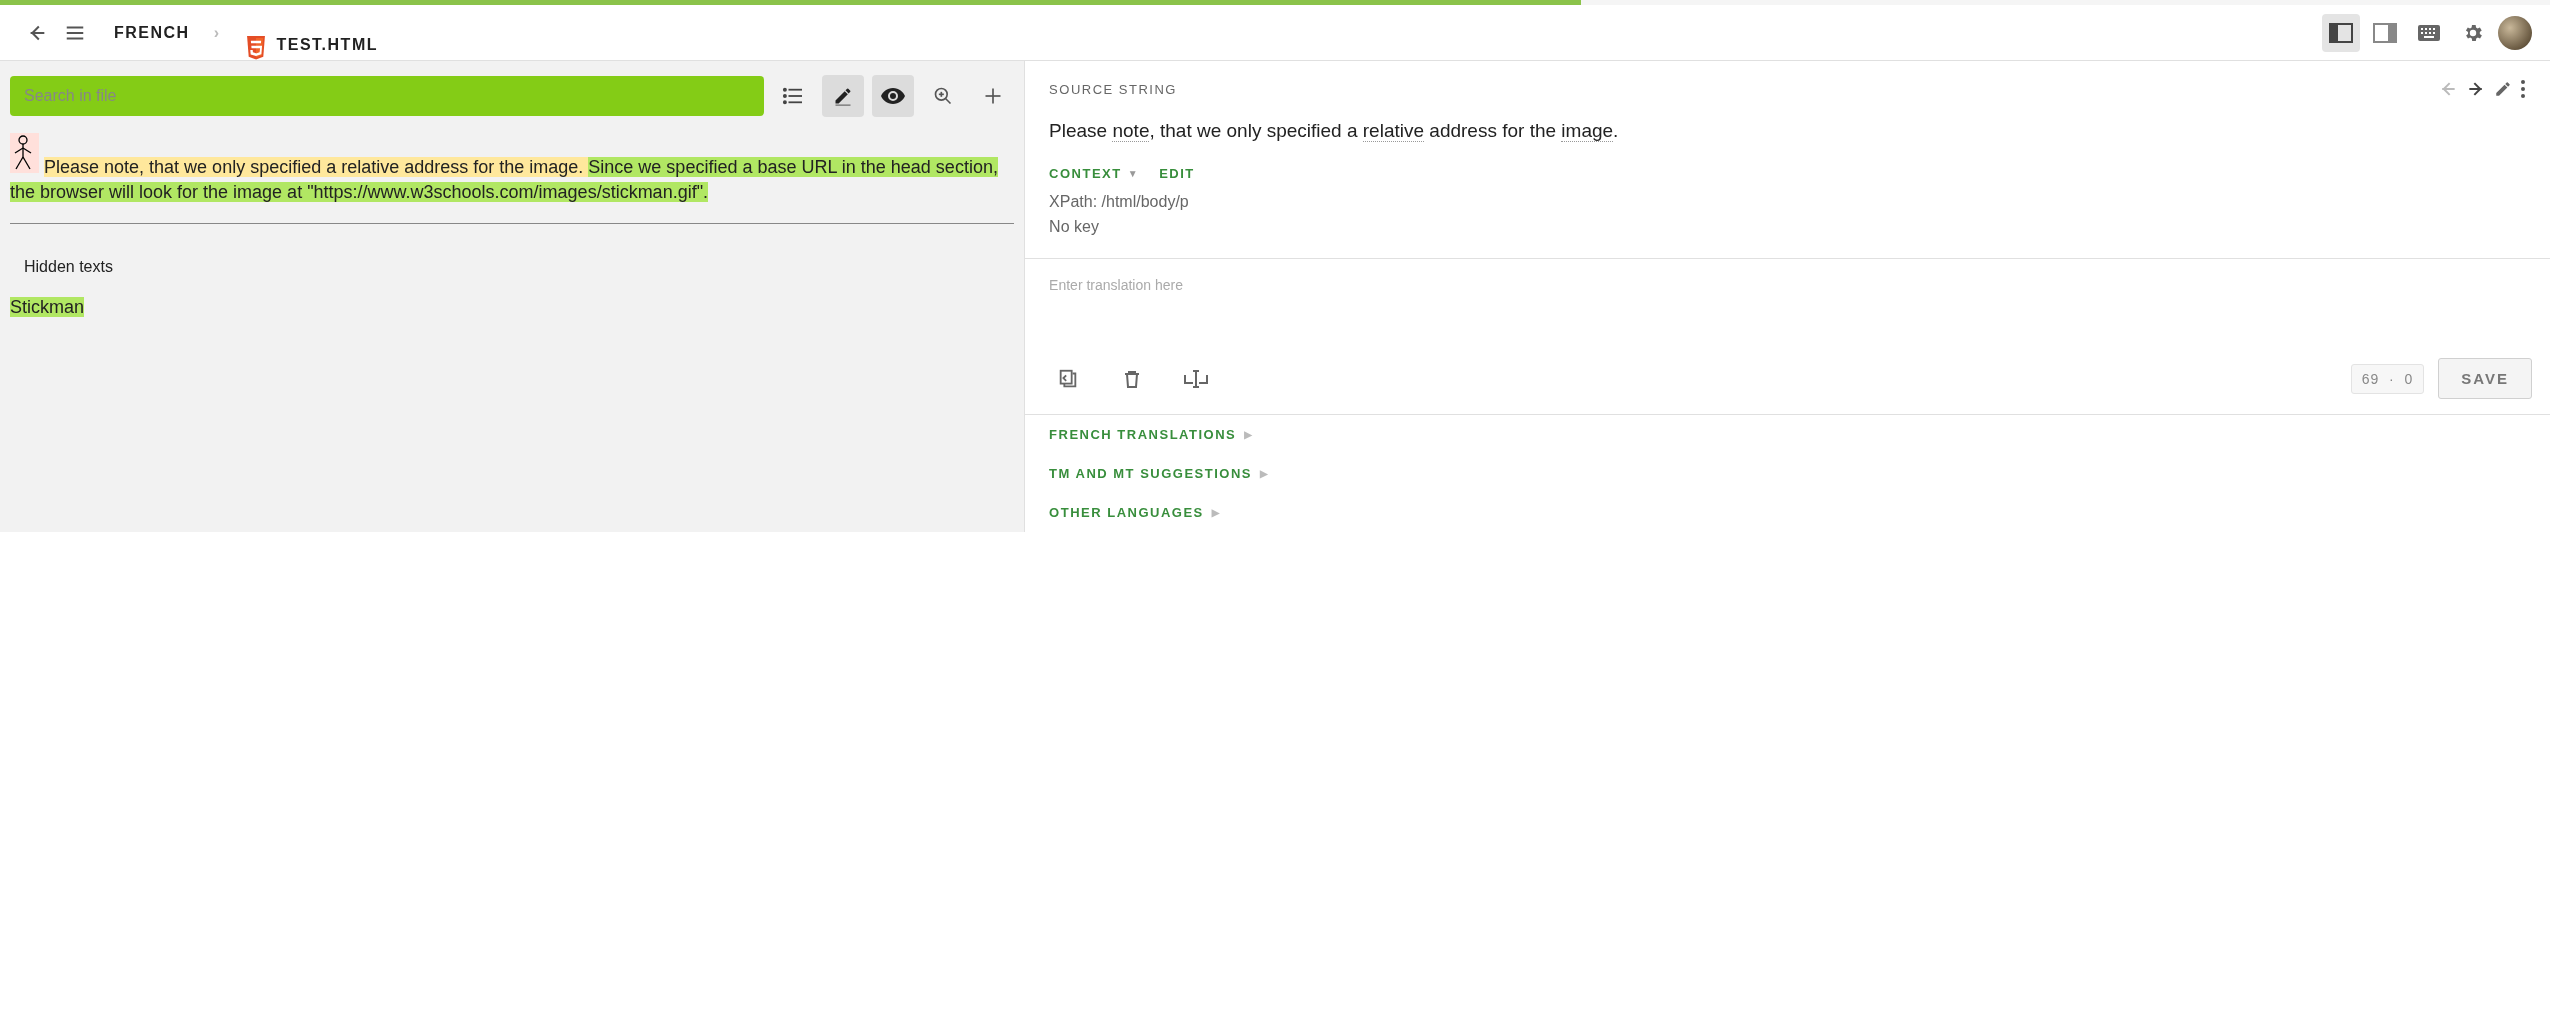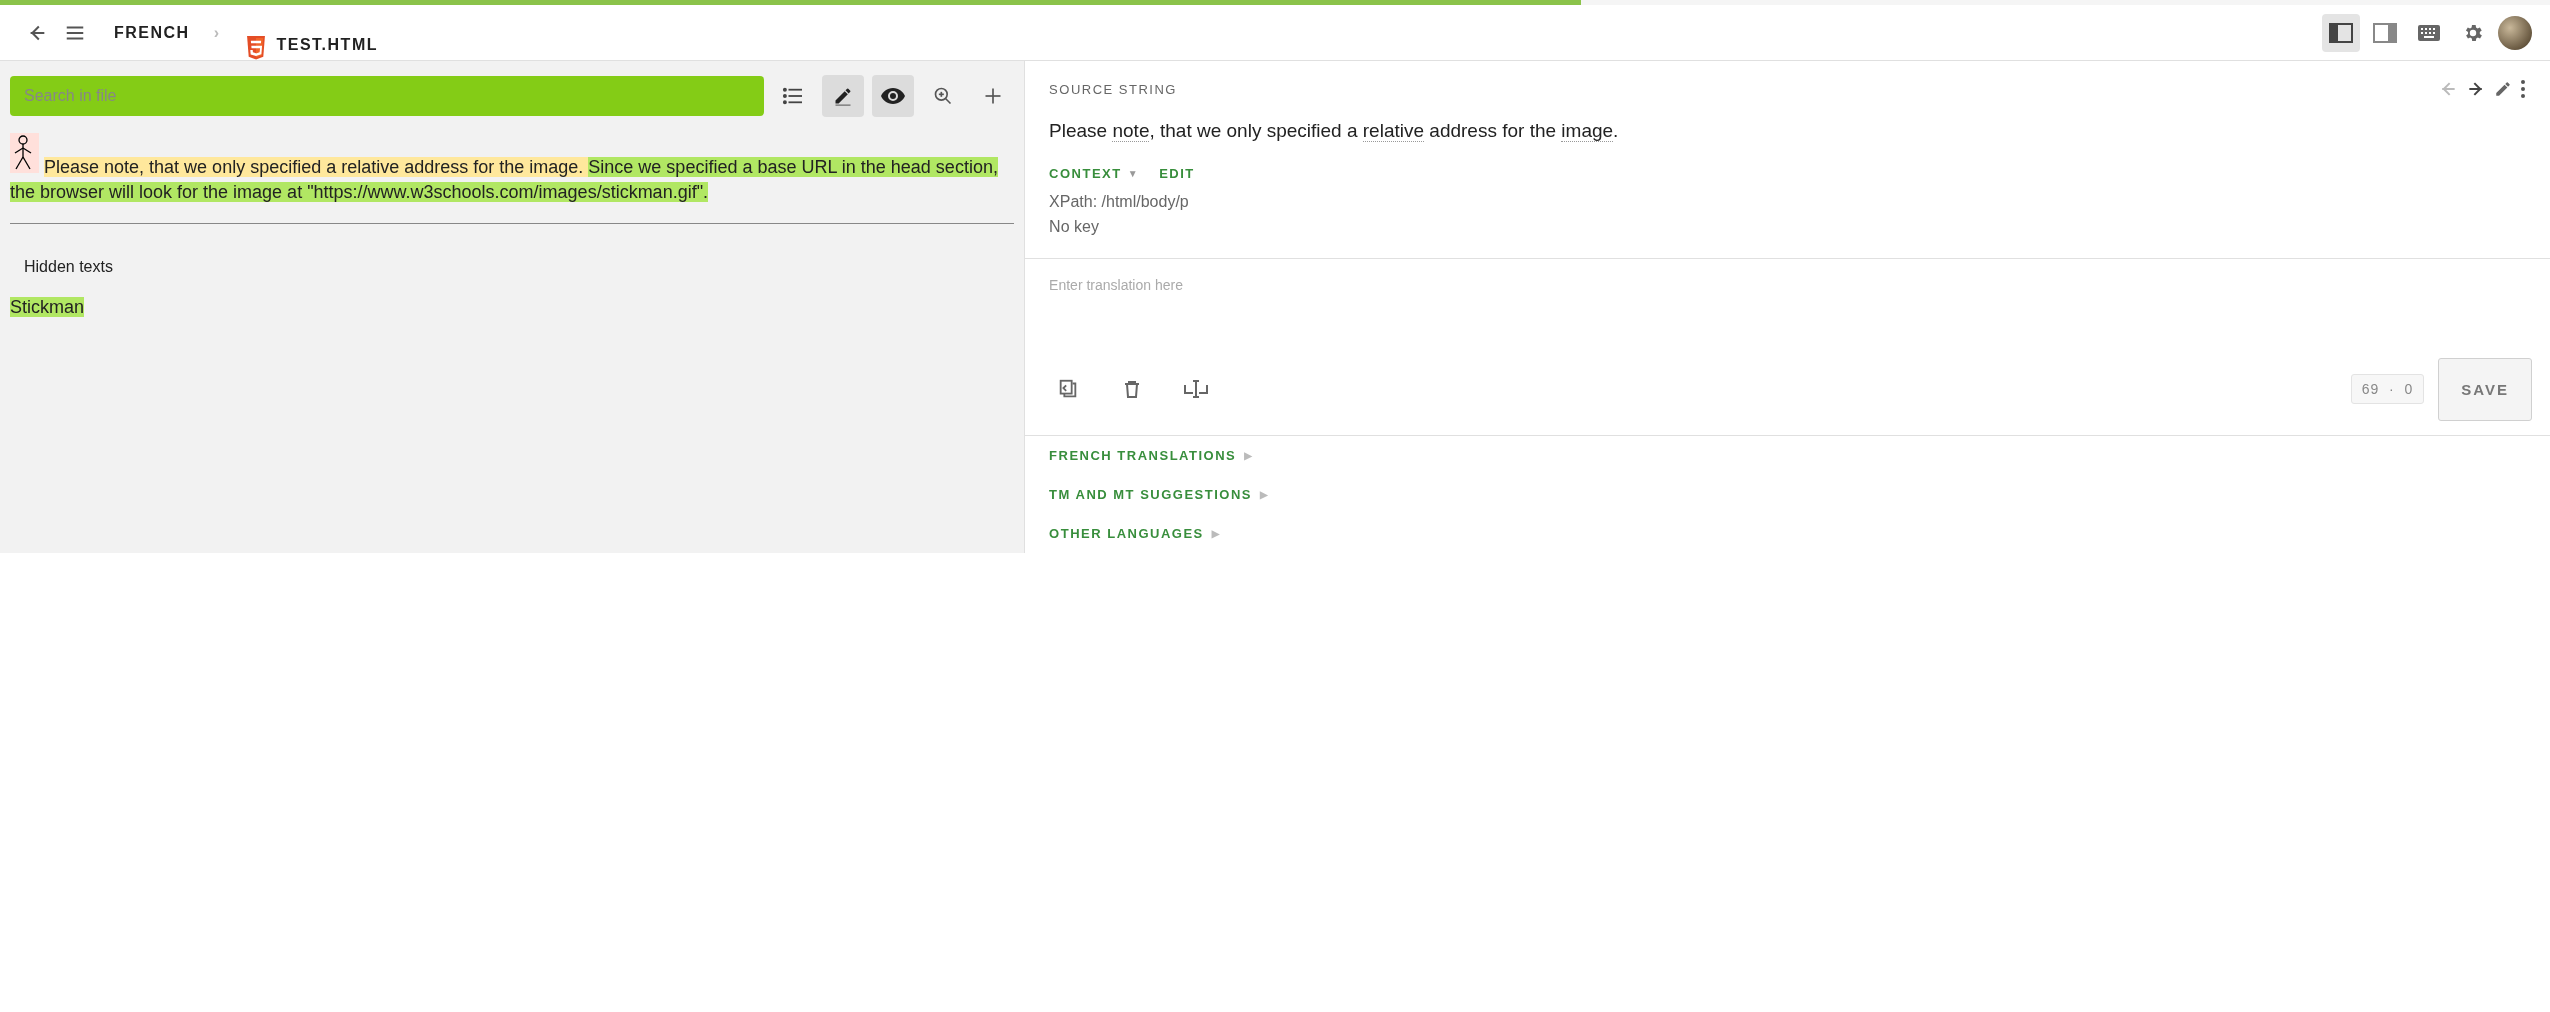--- a/index.html
+++ b/index.html
@@ -149,21 +149,21 @@
     display:flex; align-items:center; padding: 6px 18px 14px 22px; gap:22px;
   }
   .trans-footer .right { margin-left:auto; display:flex; align-items:center; gap:14px;}
   .counter {
     font-size:14px; color:#888; letter-spacing:1px;
     border:1px solid #e3e3e3; padding:6px 10px; border-radius:3px; background:#f7f7f7;
   }
   .save-btn {
     border:1px solid #d0d0d0; background:#f4f4f4; color:#777;
     font-size:15px; font-weight:600; letter-spacing:2px;
-    padding: 22px 22px; border-radius:3px; cursor:pointer;
+    padding: 11px 22px; border-radius:3px; cursor:pointer;
   }
   .collapse-section {
     padding: 12px 24px; font-size:13px; letter-spacing:1.5px; font-weight:600;
     color: var(--green-dark); display:flex; align-items:center; gap:8px; cursor:pointer;
   }
   .tri-right { font-size:10px; color:#bbb;}
   svg { display:block; }
 </style>
 </head>
 <body>

